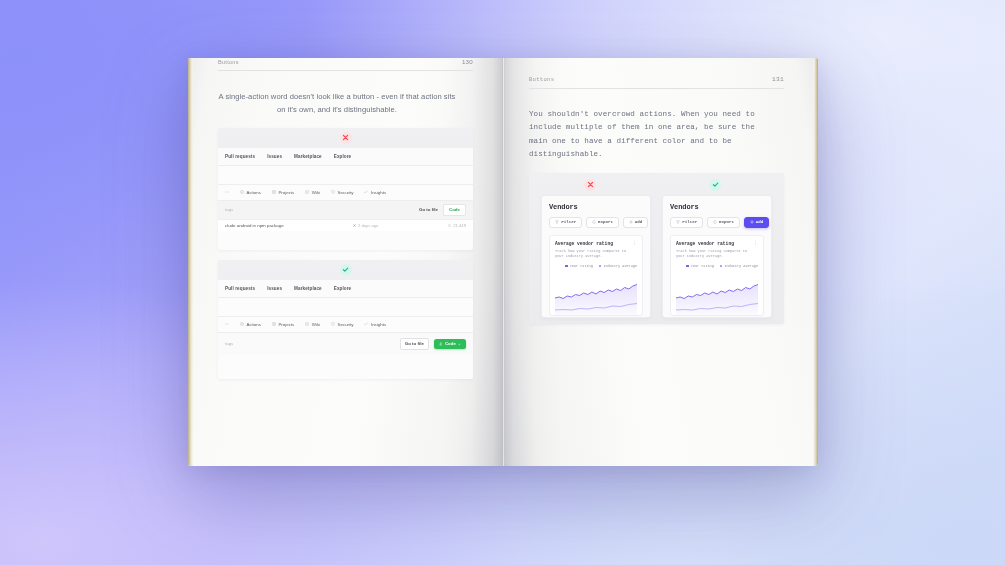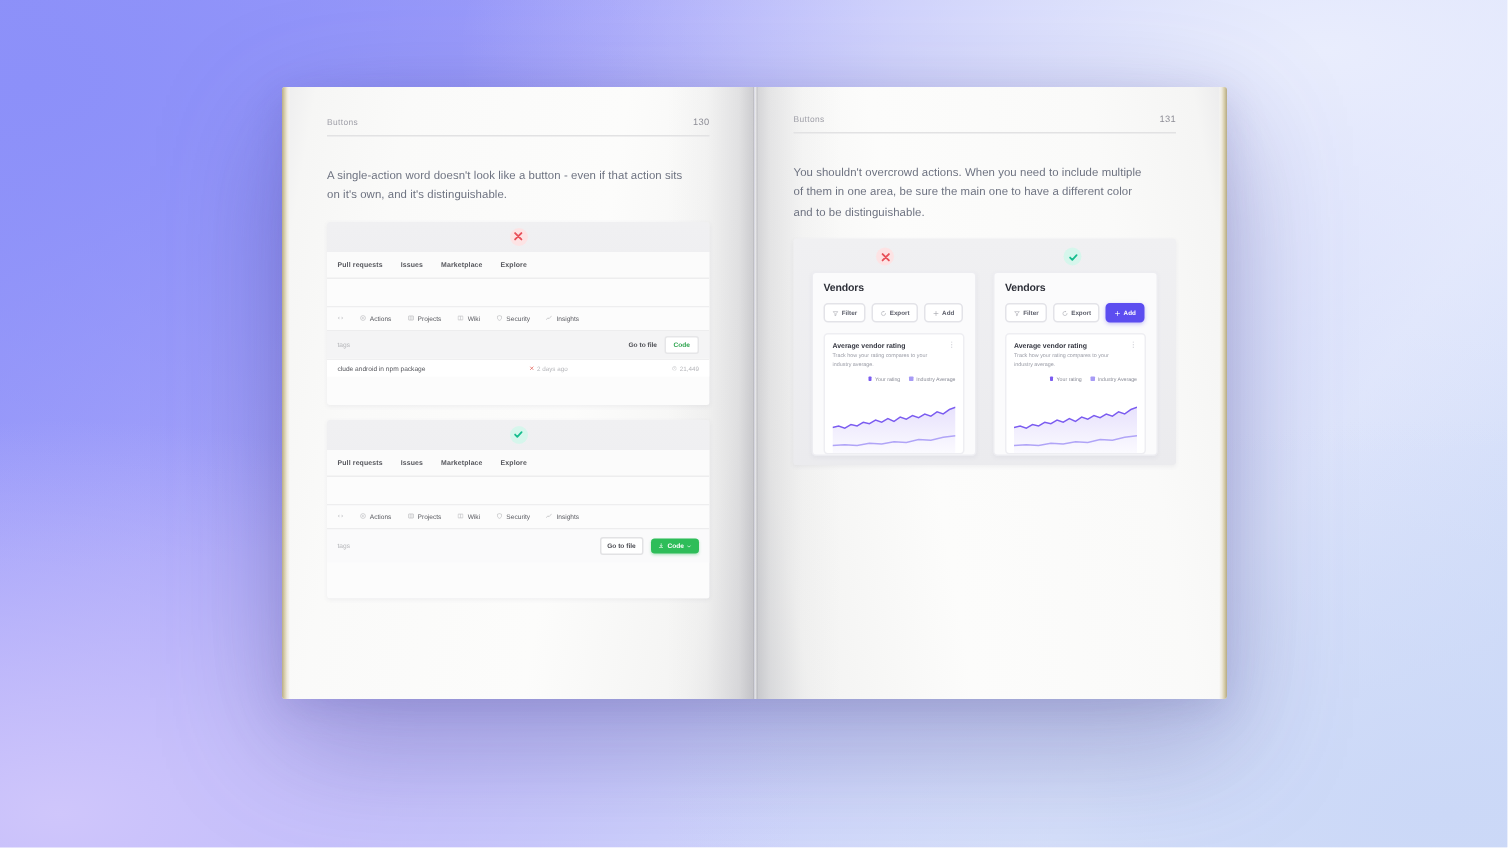--- a/index.html
+++ b/index.html
@@ -41,22 +41,22 @@
   
   .gutter-l{position:absolute;right:0;top:0;bottom:0;width:58px;pointer-events:none;
     background:linear-gradient(90deg,rgba(140,140,150,0) 0%,rgba(140,140,150,.05) 45%,rgba(120,120,132,.17) 82%,rgba(105,105,118,.30) 100%);}
   .gutter-r{position:absolute;left:0;top:0;bottom:0;width:58px;pointer-events:none;
     background:linear-gradient(270deg,rgba(140,140,150,0) 0%,rgba(140,140,150,.04) 45%,rgba(120,120,132,.14) 82%,rgba(105,105,118,.26) 100%);}
   .spine-line{position:absolute;left:50%;top:0;bottom:0;width:3px;margin-left:-1.5px;z-index:4;
     background:linear-gradient(90deg,rgba(90,90,104,.22),rgba(255,255,255,.55),rgba(90,90,104,.16));}
 
   
   .content{position:absolute;inset:0;z-index:2;}
-  .page-left .content{padding:20px 30px 0 30px;}
-  .page-right .content{padding:18px 34px 0 26px;}
+  .page-left .content{padding:0 30px 0 30px;text-align:center;}
+  .page-right .content{padding:18px 34px 0 26px;font-family:Liberation Mono, monospace;}
 
   .running-head{display:flex;justify-content:space-between;align-items:baseline;
     font-size:5.6px;letter-spacing:.25px;color:#9d9da6;padding-bottom:5px;
     border-bottom:.6px solid #e2e2e3;}
   .folio{font-size:6.2px;color:#8d8d96;}
 
   .body-copy{margin-top:19px;font-size:7.6px;line-height:13.4px;color:#6d7280;
     letter-spacing:.05px;max-width:238px;}
   .body-copy p{margin:0 0 11px 0;}
 

